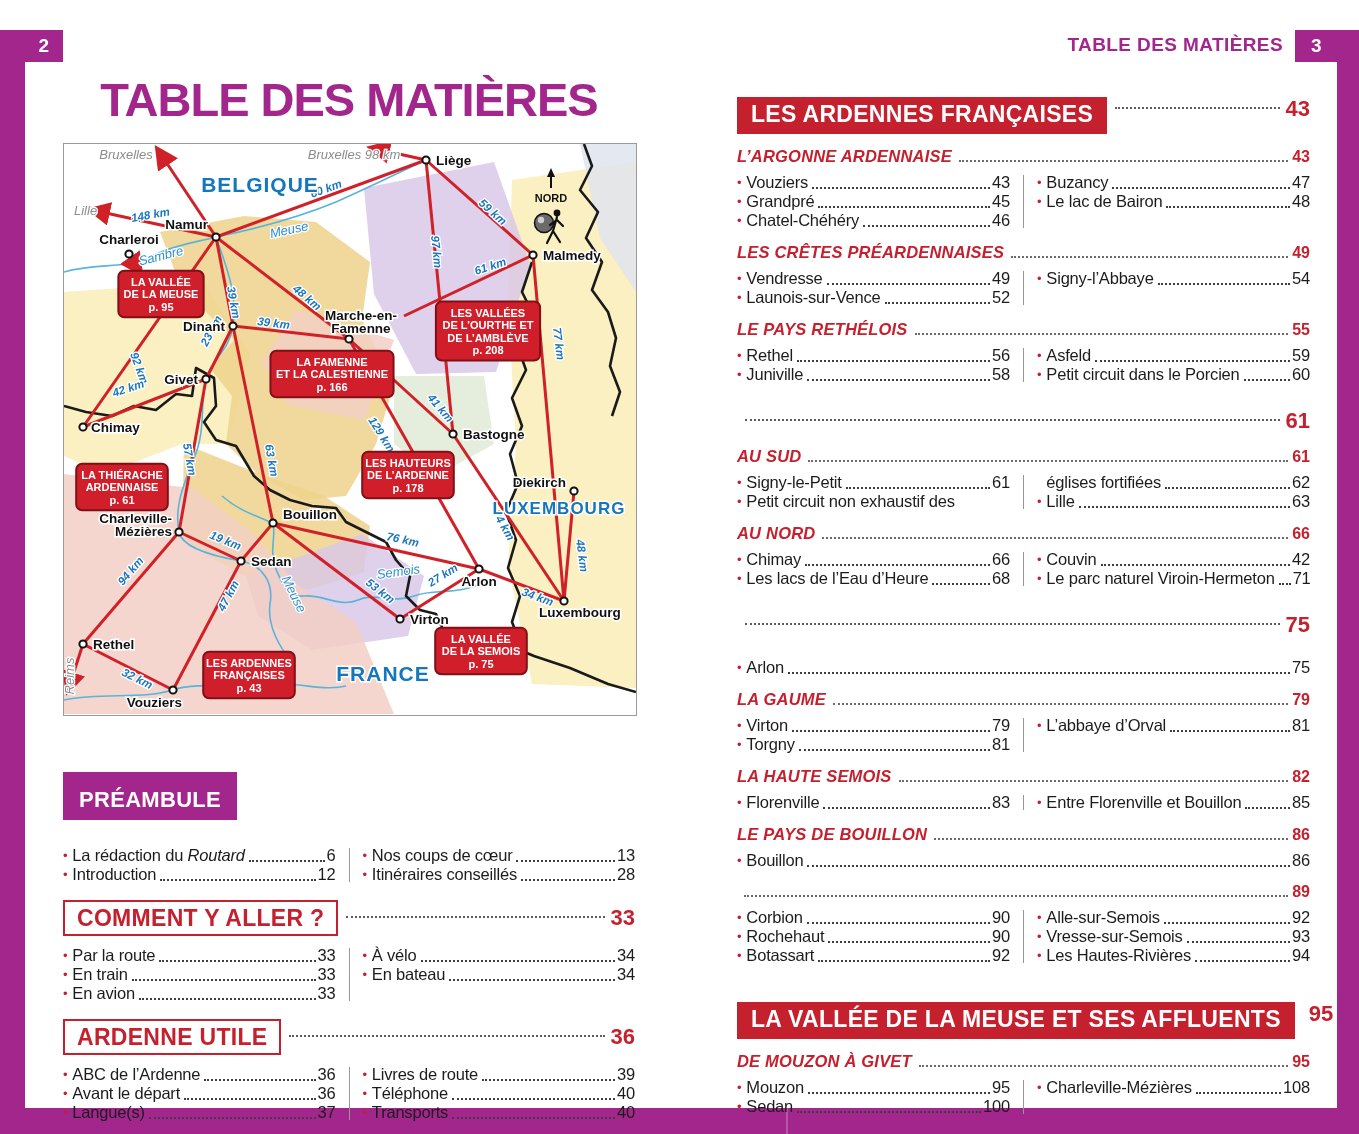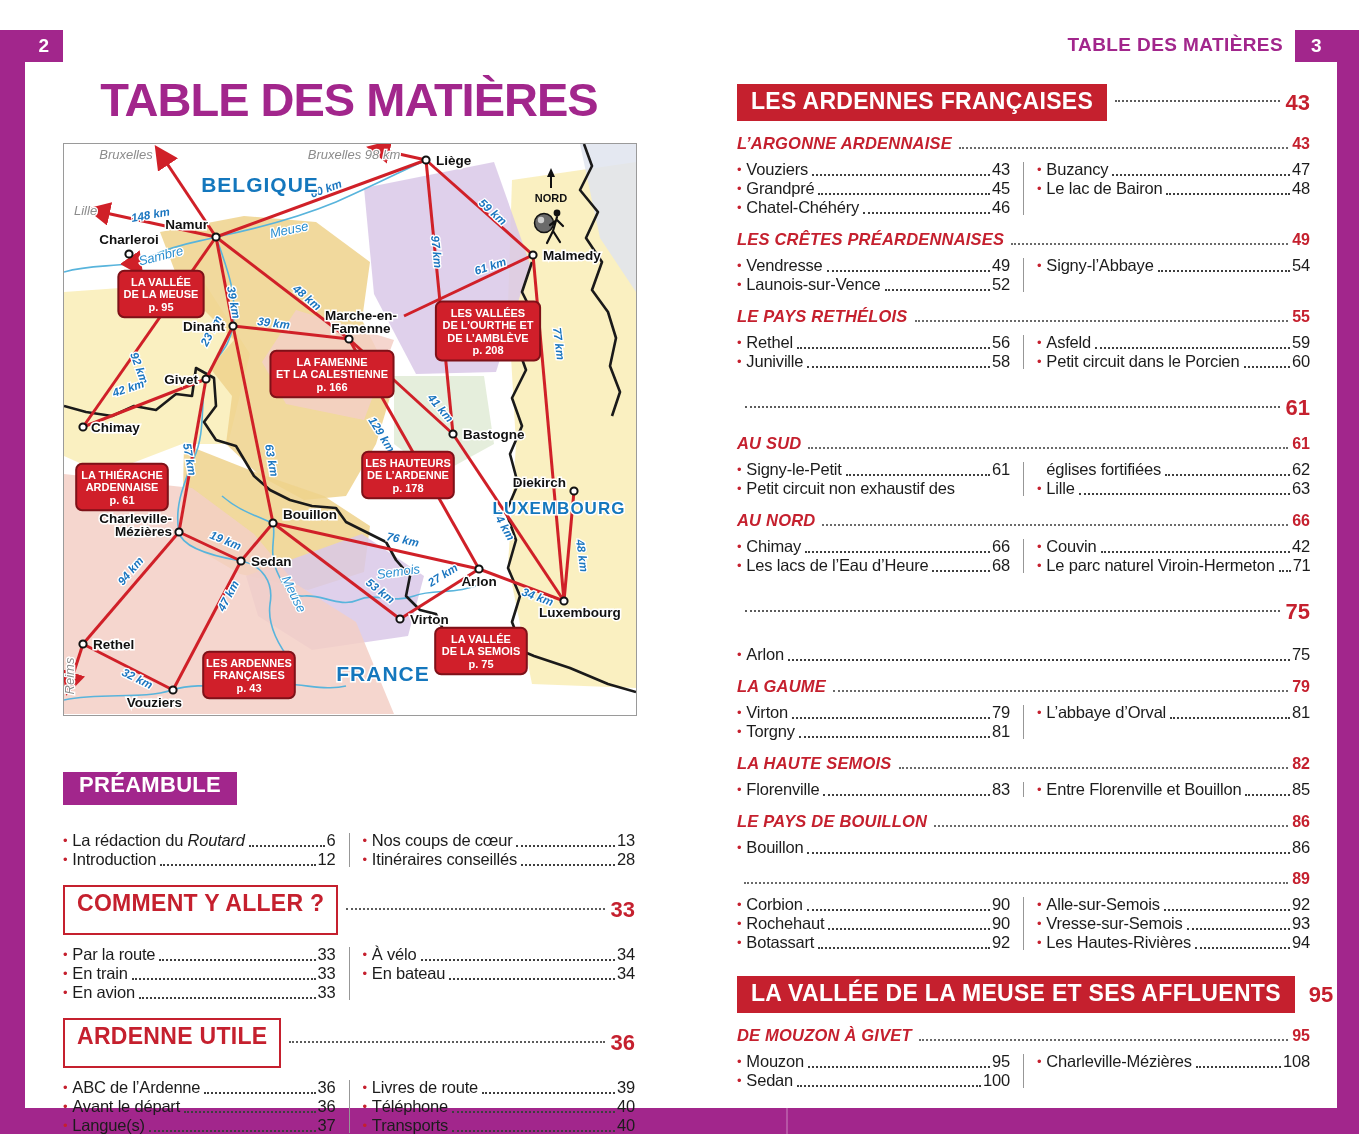--- a/index.html
+++ b/index.html
@@ -22,23 +22,23 @@
   .right-page{position:absolute;left:737px;top:84px;width:573px;}
   .main-title{color:#a2268c;font-size:47px;font-weight:bold;text-align:center;
        letter-spacing:-1px;margin:10px 0 16px;}
   .map-wrap{margin:0 0 56px;}
   svg.map{display:block;border:1px solid #9a9a9a;background:#fff;}
   
   .section{margin-bottom:24px;}
   .left-page .section{margin-bottom:16px;}
   .sec-head-row{display:flex;align-items:center;margin-bottom:10px;}
   .sec-box{font-weight:bold;letter-spacing:.3px;white-space:nowrap;}
-  .sec-box.filled{background:#c5202e;color:#fff;font-size:23px;padding:4px 14px 6px;}
-  .sec-box.purple{background:#a2268c;color:#fff;font-size:22px;padding:0 16px 7px;}
-  .sec-box.outline{border:2px solid #c5202e;color:#c5202e;font-size:23px;padding:3px 12px 16px;background:#fff;}
+  .sec-box.filled{background:#c5202e;color:#fff;font-size:23px;padding:4px 14px 6px;margin-top:13px;}
+  .sec-box.purple{background:#a2268c;color:#fff;font-size:22px;padding:15px 16px 7px;}
+  .sec-box.outline{border:2px solid #c5202e;color:#c5202e;font-size:23px;padding:3px 12px 2px;background:#fff;}
   .sec-leader{flex:1;border-bottom:2.6px dotted #5c5c5c;margin:0 6px 3px 8px;}
   .sec-page{color:#c5202e;font-weight:bold;font-size:22px;}
   .sub-row{display:flex;align-items:baseline;margin:13px 0 7px;}
   .sub-title{color:#c5202e;font-weight:bold;font-size:16.5px;letter-spacing:.2px;white-space:nowrap;font-style:italic;}
   .sub-leader{flex:1;border-bottom:2px dotted #6a6a6a;margin:0 4px 3px 7px;}
   .sub-page{color:#c5202e;font-weight:bold;font-size:16px;}
   .cols{display:flex;align-items:stretch;}
   .col{flex:1;min-width:0;}
   .col-div{width:1px;background:#979797;margin:2px 13px;}
   .item{display:flex;align-items:flex-end;font-size:16.5px;line-height:19px;letter-spacing:-.2px;}

